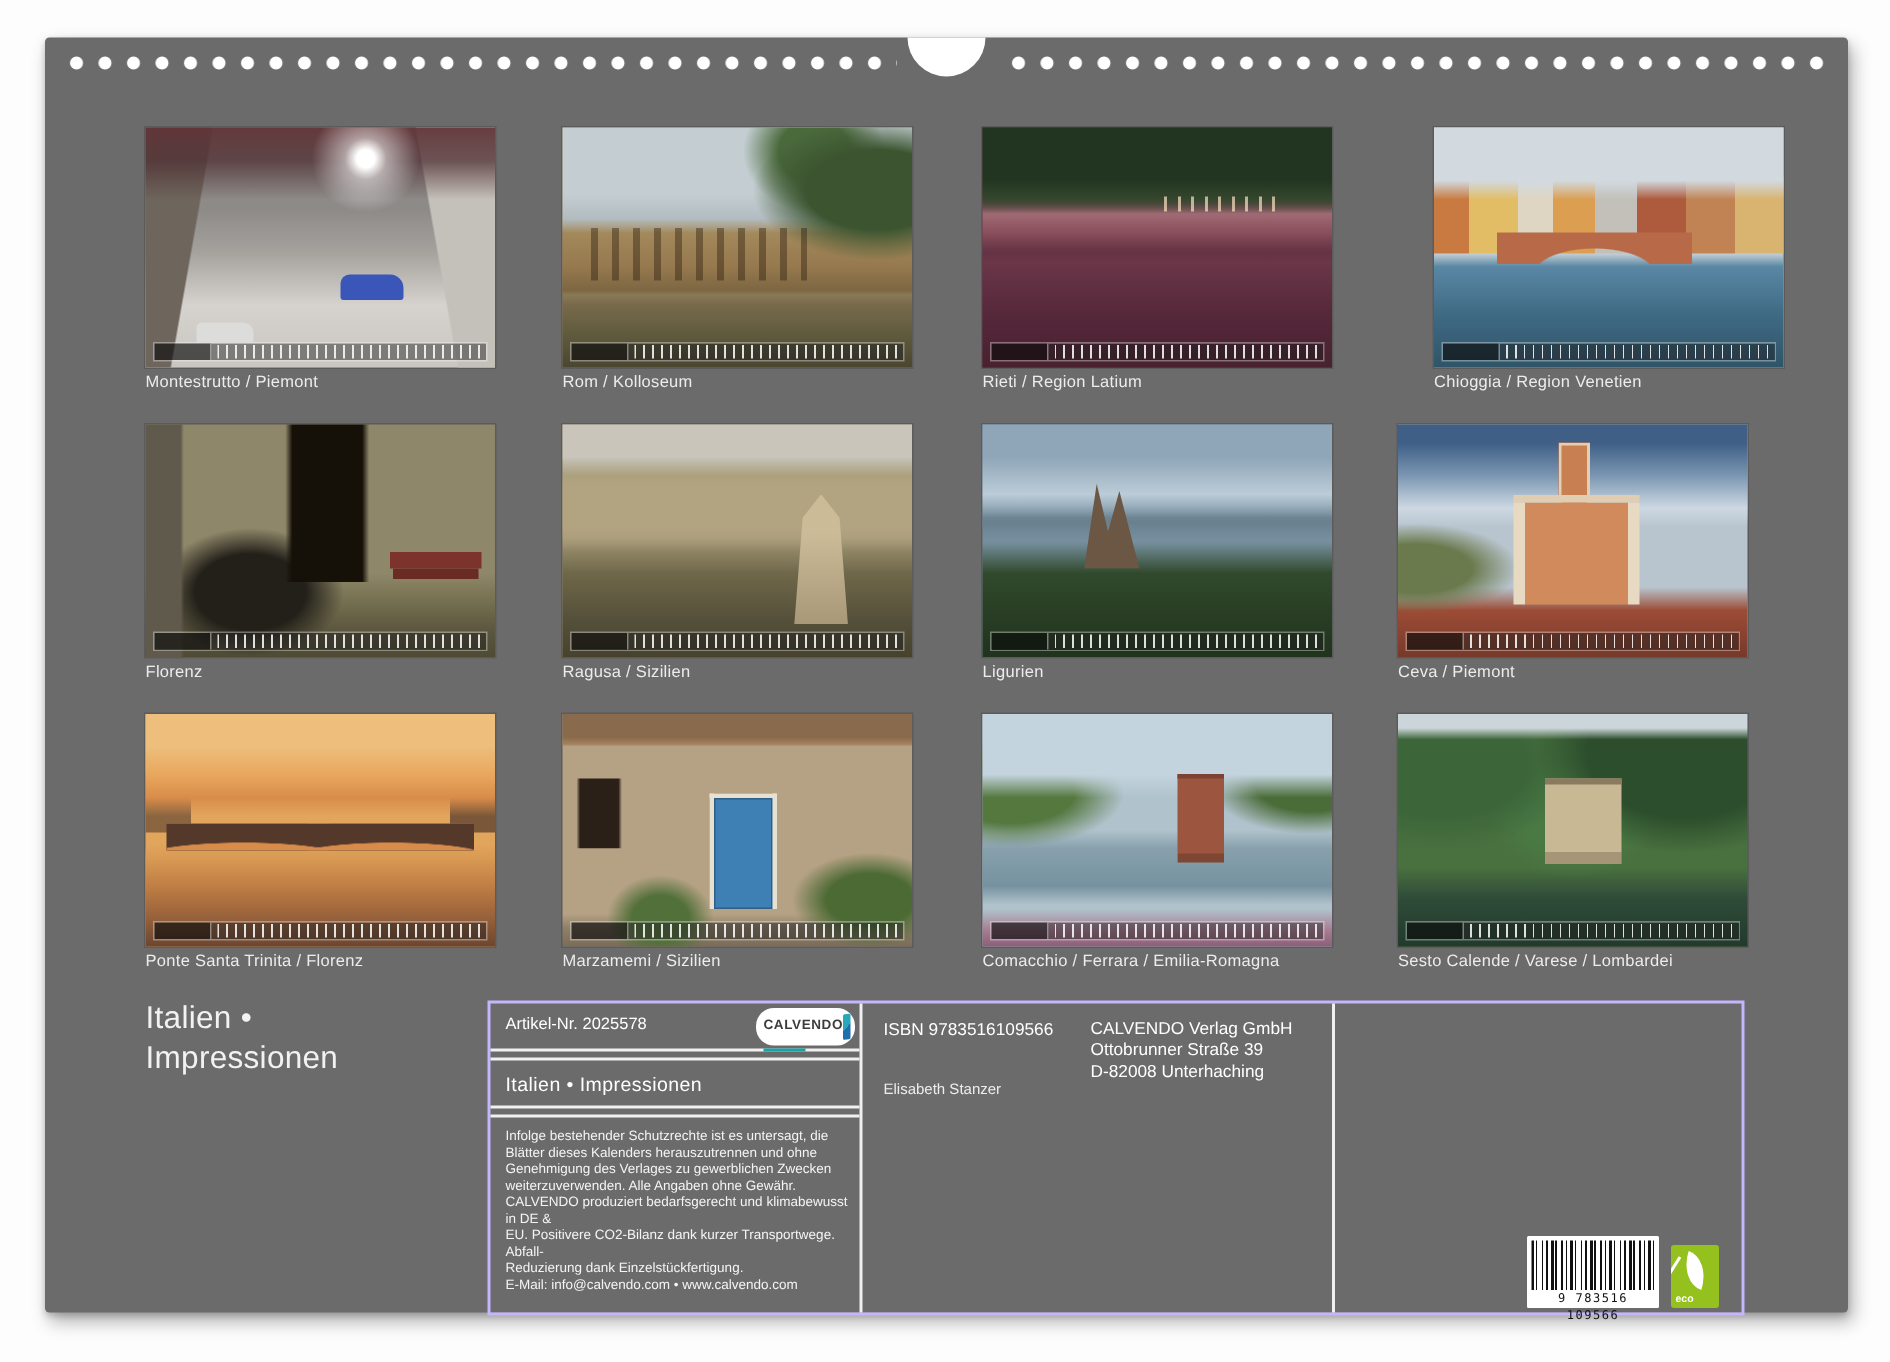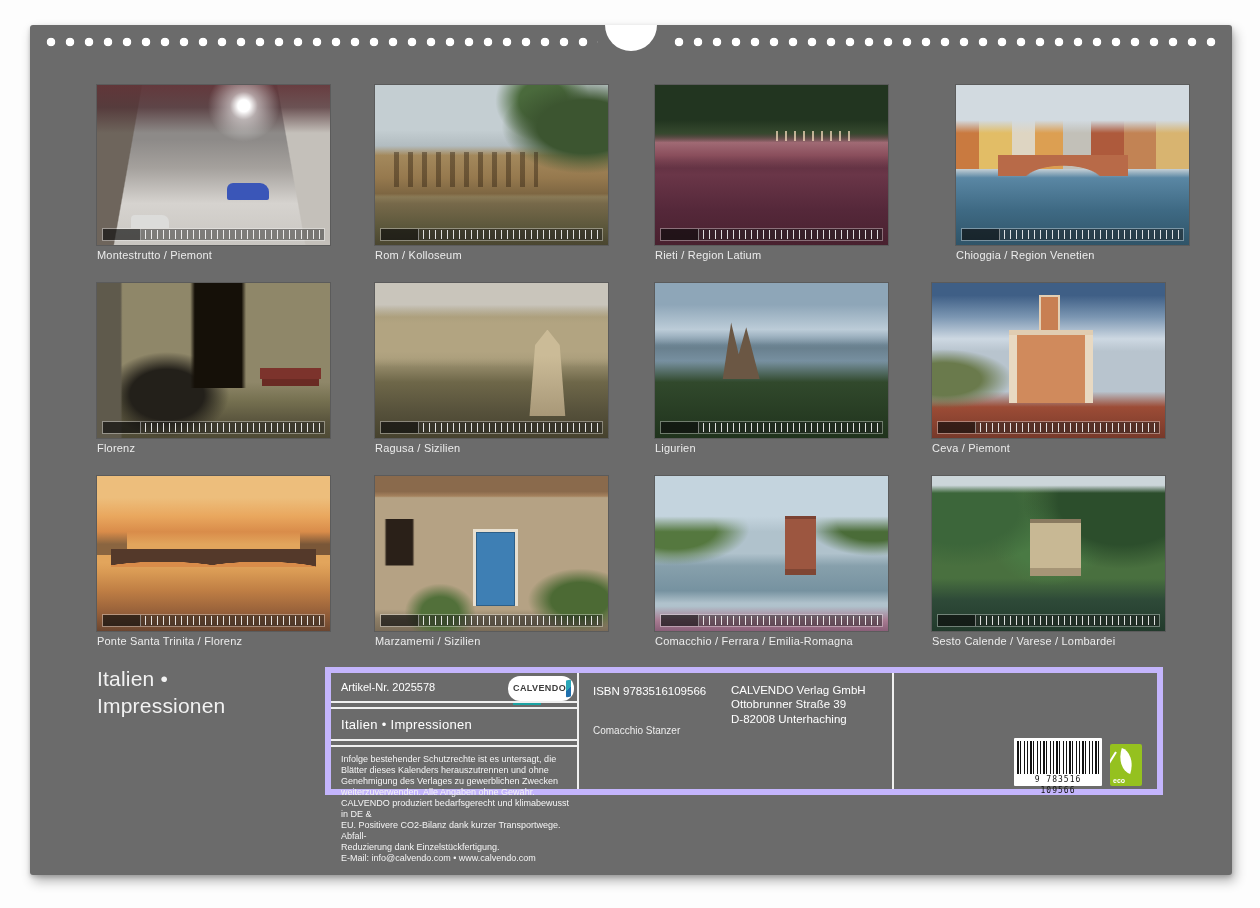--- a/index.html
+++ b/index.html
@@ -143,22 +143,22 @@
     linear-gradient(180deg, rgba(0,0,0,0) 66%, #2e4a38 80%, #223a2c 100%), #49703f;}
   .p12::after{content:"";position:absolute;left:42%;top:28%;width:22%;height:34%;
     background:#c8b894;border-top:4px solid #8a7a60;
     box-shadow:inset 0 -8px 0 rgba(90,70,50,.3);}
   
   .back-title{
     position:absolute;left:67px;top:640px;color:#f2f2f2;
     font-size:21px;line-height:1.3;letter-spacing:.2px;white-space:pre-line;
   }
   .info-table{
-    position:absolute;left:295px;top:642px;width:838px;height:128px;
-    border:6px solid #c4b5fd;display:flex;box-sizing:border-box;
+    position:absolute;left:295px;top:642px;width:838px;height:210px;
+    border:2px solid #c4b5fd;display:flex;box-sizing:border-box;
   }
   .col-left{width:248px;border-right:2px solid #f0f0f0;box-sizing:border-box;
     display:flex;flex-direction:column;gap:4px;}
   .cell{border:2px solid #f0f0f0;box-sizing:border-box;position:relative;color:#fff;}
   .cell.artikel{height:32px;border-top:none;border-left:none;border-right:none;
     font-size:11px;line-height:28px;padding-left:10px;}
   .cell.ptitle{height:34px;border-left:none;border-right:none;
     font-size:13px;line-height:32px;padding-left:10px;letter-spacing:.3px;}
   .cell.legal{flex:1;border:none;border-top:2px solid #f0f0f0;
     font-size:9px;line-height:1.22;padding:7px 8px 6px 10px;white-space:pre-line;color:#f4f4f4;}
@@ -296,21 +296,21 @@
 CALVENDO produziert bedarfsgerecht und klimabewusst in DE &amp;
 EU. Positivere CO2-Bilanz dank kurzer Transportwege. Abfall-
 Reduzierung dank Einzelstückfertigung.
 E-Mail: info@calvendo.com • www.calvendo.com</div>
     </div>
     <div class="col-mid">
       <div class="isbn">ISBN 9783516109566</div>
       <div class="publisher">CALVENDO Verlag GmbH
 Ottobrunner Straße 39
 D-82008 Unterhaching</div>
-      <div class="author">Comacchio Stanzer</div>
+      <div class="author">Elisabeth Stanzer</div>
     </div>
     <div class="col-right">
       <div class="code-wrap">
         <div class="barcode">
           <div class="bars"></div>
           <div class="digits">9 783516 109566</div>
         </div>
         <div class="eco">
           <span class="eco-stem"></span>
           <span class="eco-leaf"></span>

